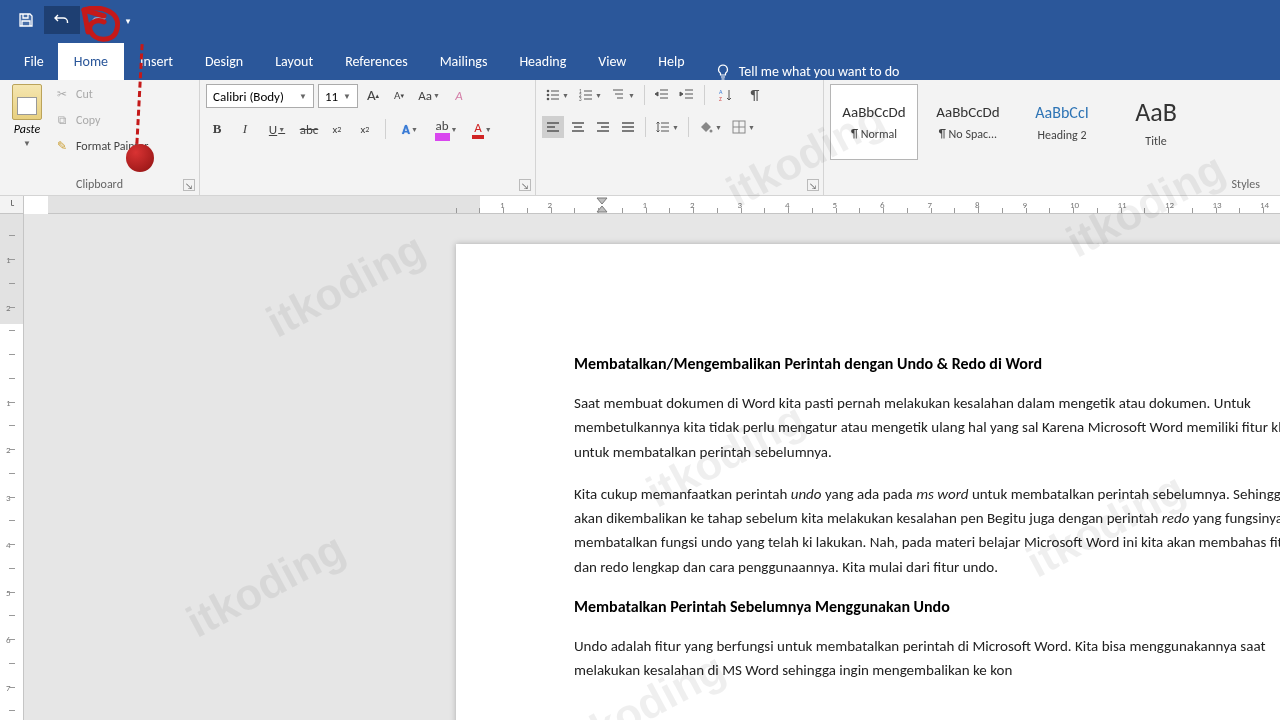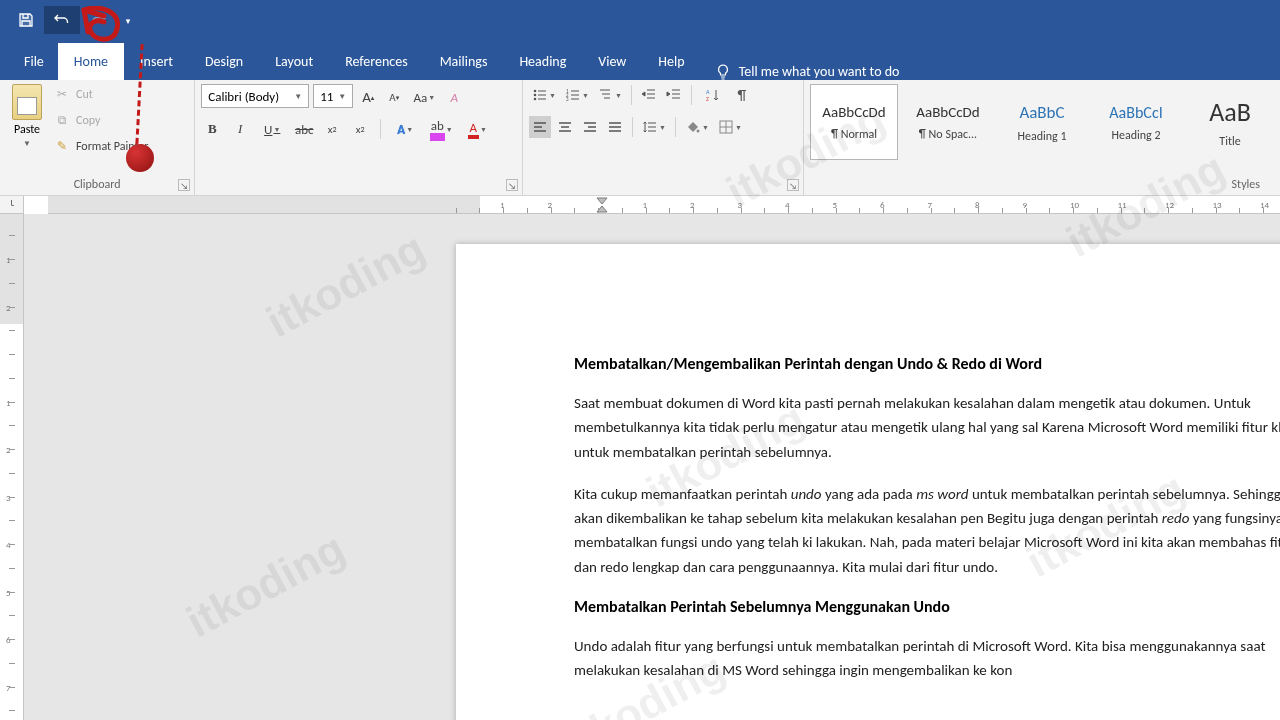--- a/index.html
+++ b/index.html
@@ -18,26 +18,26 @@
 .tell-me { display:flex; align-items:center; color:#fff; font-size:14px; gap:8px; padding:0 14px; }
 .bulb { width:16px; height:16px; }
 .ribbon { height:116px; background:#f3f3f3; border-bottom:1px solid #d4d4d4; display:flex; }
 .group { border-right:1px solid #d4d4d4; display:flex; flex-direction:column; justify-content:space-between; padding:4px 6px 2px; position:relative;}
 .group-body { flex:1; display:flex; align-items:flex-start; gap:6px; }
 .group-label { text-align:center; font-size:12px; color:#666; padding:2px 0; }
 .group-launcher { position:absolute; right:4px; bottom:4px; font-size:9px; color:#666; border:1px solid #bbb; width:12px; height:12px; display:flex; align-items:center; justify-content:center;}
 .paste-col { display:flex; flex-direction:column; align-items:center; gap:2px; width:42px; }
 .paste-icon { width:30px; height:36px; border:1px solid #bba35a; border-radius:2px; background:linear-gradient(#f5e6b0,#e8d080); position:relative; }
 .paste-icon:after{content:"";position:absolute;left:4px;right:4px;bottom:4px;top:12px;background:#fff;border:1px solid #999;}
-.paste-lbl { font-size:12px; }
+.paste-lbl { font-size:12px;font-style:italic; }
 .small-cmds { display:flex; flex-direction:column; gap:6px; font-size:12px; color:#444; }
 .small-cmds .row{display:flex;align-items:center;gap:6px;height:20px;}
 .small-cmds .dim{color:#aaa;}
 .icon16{width:16px;height:16px;display:inline-flex;align-items:center;justify-content:center;}
-.font-top{display:flex;gap:4px;align-items:flex-end;}
+.font-top{display:flex;gap:4px;align-items:flex-start;}
 .combo{background:#fff;border:1px solid #ababab;height:24px;display:flex;align-items:center;font-size:13px;}
 .combo.font{width:108px;padding:0 6px;}
 .combo.size{width:40px;padding:0 6px;justify-content:space-between;}
 .combo .arr{font-size:8px;color:#666;margin-left:auto;}
 .ribbon-btn{width:22px;height:22px;display:flex;align-items:center;justify-content:center;font-size:13px;color:#444;}
 .ribbon-btn.drop{width:30px;}
 .ribbon-btn svg{width:16px;height:16px;}
 .font-rows{display:flex;flex-direction:column;gap:10px;}
 .font-bottom{display:flex;gap:6px;align-items:center;}
 .b{font-weight:bold;font-family:"Times New Roman";} .i{font-style:italic;font-family:"Times New Roman";} .u{text-decoration:underline;font-family:"Times New Roman";}
@@ -312,24 +312,20 @@
 
   <div class="group" style="flex:1;border-right:none">
     <div class="group-body styles-body">
       <div class="style-item sel">
           <div class="style-preview">AaBbCcDd</div>
           <div>¶ Normal</div>
         </div>
       <div class="style-item">
           <div class="style-preview">AaBbCcDd</div>
           <div>¶ No Spac...</div>
-        </div>
-      <div class="style-item">
-          <div class="style-preview h1">AaBbC</div>
-          <div>Heading 1</div>
         </div>
       <div class="style-item">
           <div class="style-preview h2">AaBbCcI</div>
           <div>Heading 2</div>
         </div>
       <div class="style-item">
           <div class="style-preview title">AaB</div>
           <div>Title</div>
         </div>
     </div>

